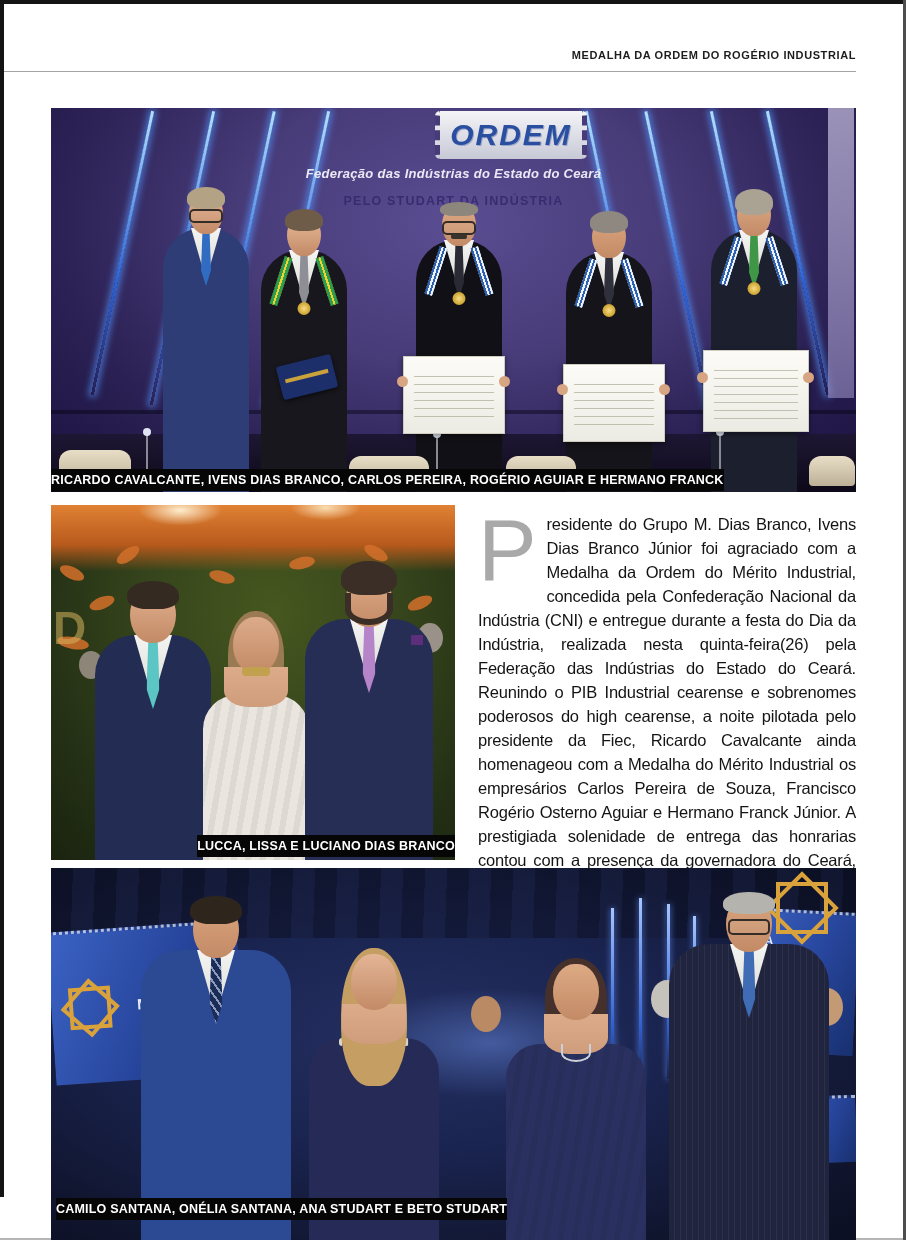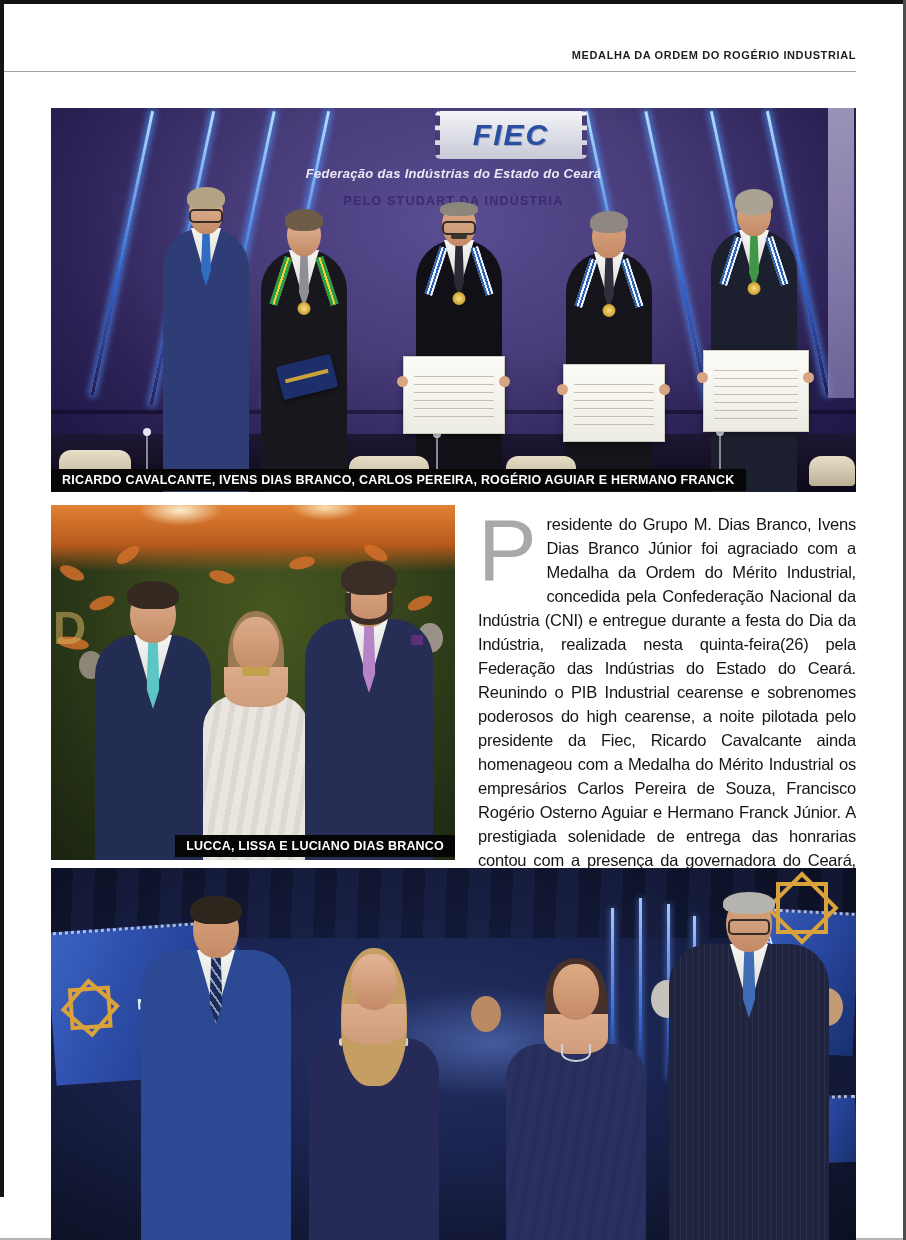--- a/index.html
+++ b/index.html
@@ -15,21 +15,21 @@
         letter-spacing:.6px;color:#1d1d1d;z-index:2;}
   .head-rule{position:absolute;top:71px;left:0;width:856px;height:1px;background:#a3a3a3;z-index:2;}
 
   figure{margin:0;position:absolute;overflow:hidden;z-index:1;}
   .photo1{left:51px;top:108px;width:805px;height:384px;background:#241b47;}
   .photo2{left:51px;top:505px;width:404px;height:355px;background:#27351a;}
   .photo3{left:51px;top:868px;width:805px;height:372px;background:#121631;}
 
   .caption{position:absolute;height:22px;display:flex;align-items:center;background:#060606;
         color:#ffffff;font-size:12.5px;font-weight:bold;letter-spacing:.2px;white-space:nowrap;
-        padding:0 11px;z-index:9;}
+        padding:0 0;z-index:9;}
   .cap1{left:0;bottom:1px;}
   .cap2{right:0;bottom:3px;}
   .cap3{left:5px;bottom:20px;}
 
   
   .p1-bg{position:absolute;inset:0;background:
         radial-gradient(ellipse at 50% 30%,#5a4d92 0%,#473b78 38%,#2b2154 70%,#1a1240 100%);}
   .neon{position:absolute;width:3px;background:linear-gradient(180deg,#aee0ff,#2a63d8 60%,rgba(40,80,200,0));
         box-shadow:0 0 7px 2px rgba(85,150,255,.75);z-index:1;}
   .stage-line{position:absolute;left:0;right:0;top:302px;height:4px;background:rgba(0,0,10,.4);z-index:1;}
@@ -163,21 +163,21 @@
     <div class="neon" style="left:245px;top:0;height:300px;transform:rotate(12deg)"></div>
     <div class="neon" style="left:565px;top:0;height:300px;transform:rotate(-12deg)"></div>
     <div class="neon" style="left:625px;top:0;height:305px;transform:rotate(-12deg)"></div>
     <div class="neon" style="left:690px;top:0;height:300px;transform:rotate(-12deg)"></div>
     <div class="neon" style="left:745px;top:0;height:290px;transform:rotate(-12deg)"></div>
     <div class="pillar"></div>
     <div class="stage-line"></div>
     <div class="floor"></div>
 
     <div class="fiec-box">
-      <span class="fiec-word">FIEC</span>
+      <span class="fiec-word">ORDEM</span>
     </div>
     <div class="fiec-sub">Federação das Indústrias do Estado do Ceará</div>
     <div class="fiec-tag">PELO STUDART DA INDÚSTRIA</div>
 
     <div class="person" style="left:112px;top:84px;width:86px;height:300px;--suit:#2e3d75;--tie:#2f6cc2;--hair:#b3a284;--skin:#e3b190">
       <div class="hair"></div>
       <div class="head">
           <div class="glasses"></div>
         </div>
       <div class="torso">
@@ -375,14 +375,15 @@
       <div class="hair" style="height:22px;top:-4px"></div>
       <div class="head">
           <div class="glasses"></div>
         </div>
       <div class="torso">
         <div class="shirt"></div>
         <div class="tie"></div>
       </div>
     </div>
 
+    <figcaption class="caption cap3">CAMILO SANTANA, ONÉLIA SANTANA, ANA STUDART E BETO STUDART</figcaption>
   </figure>
 </div>
 
 </body></html>

